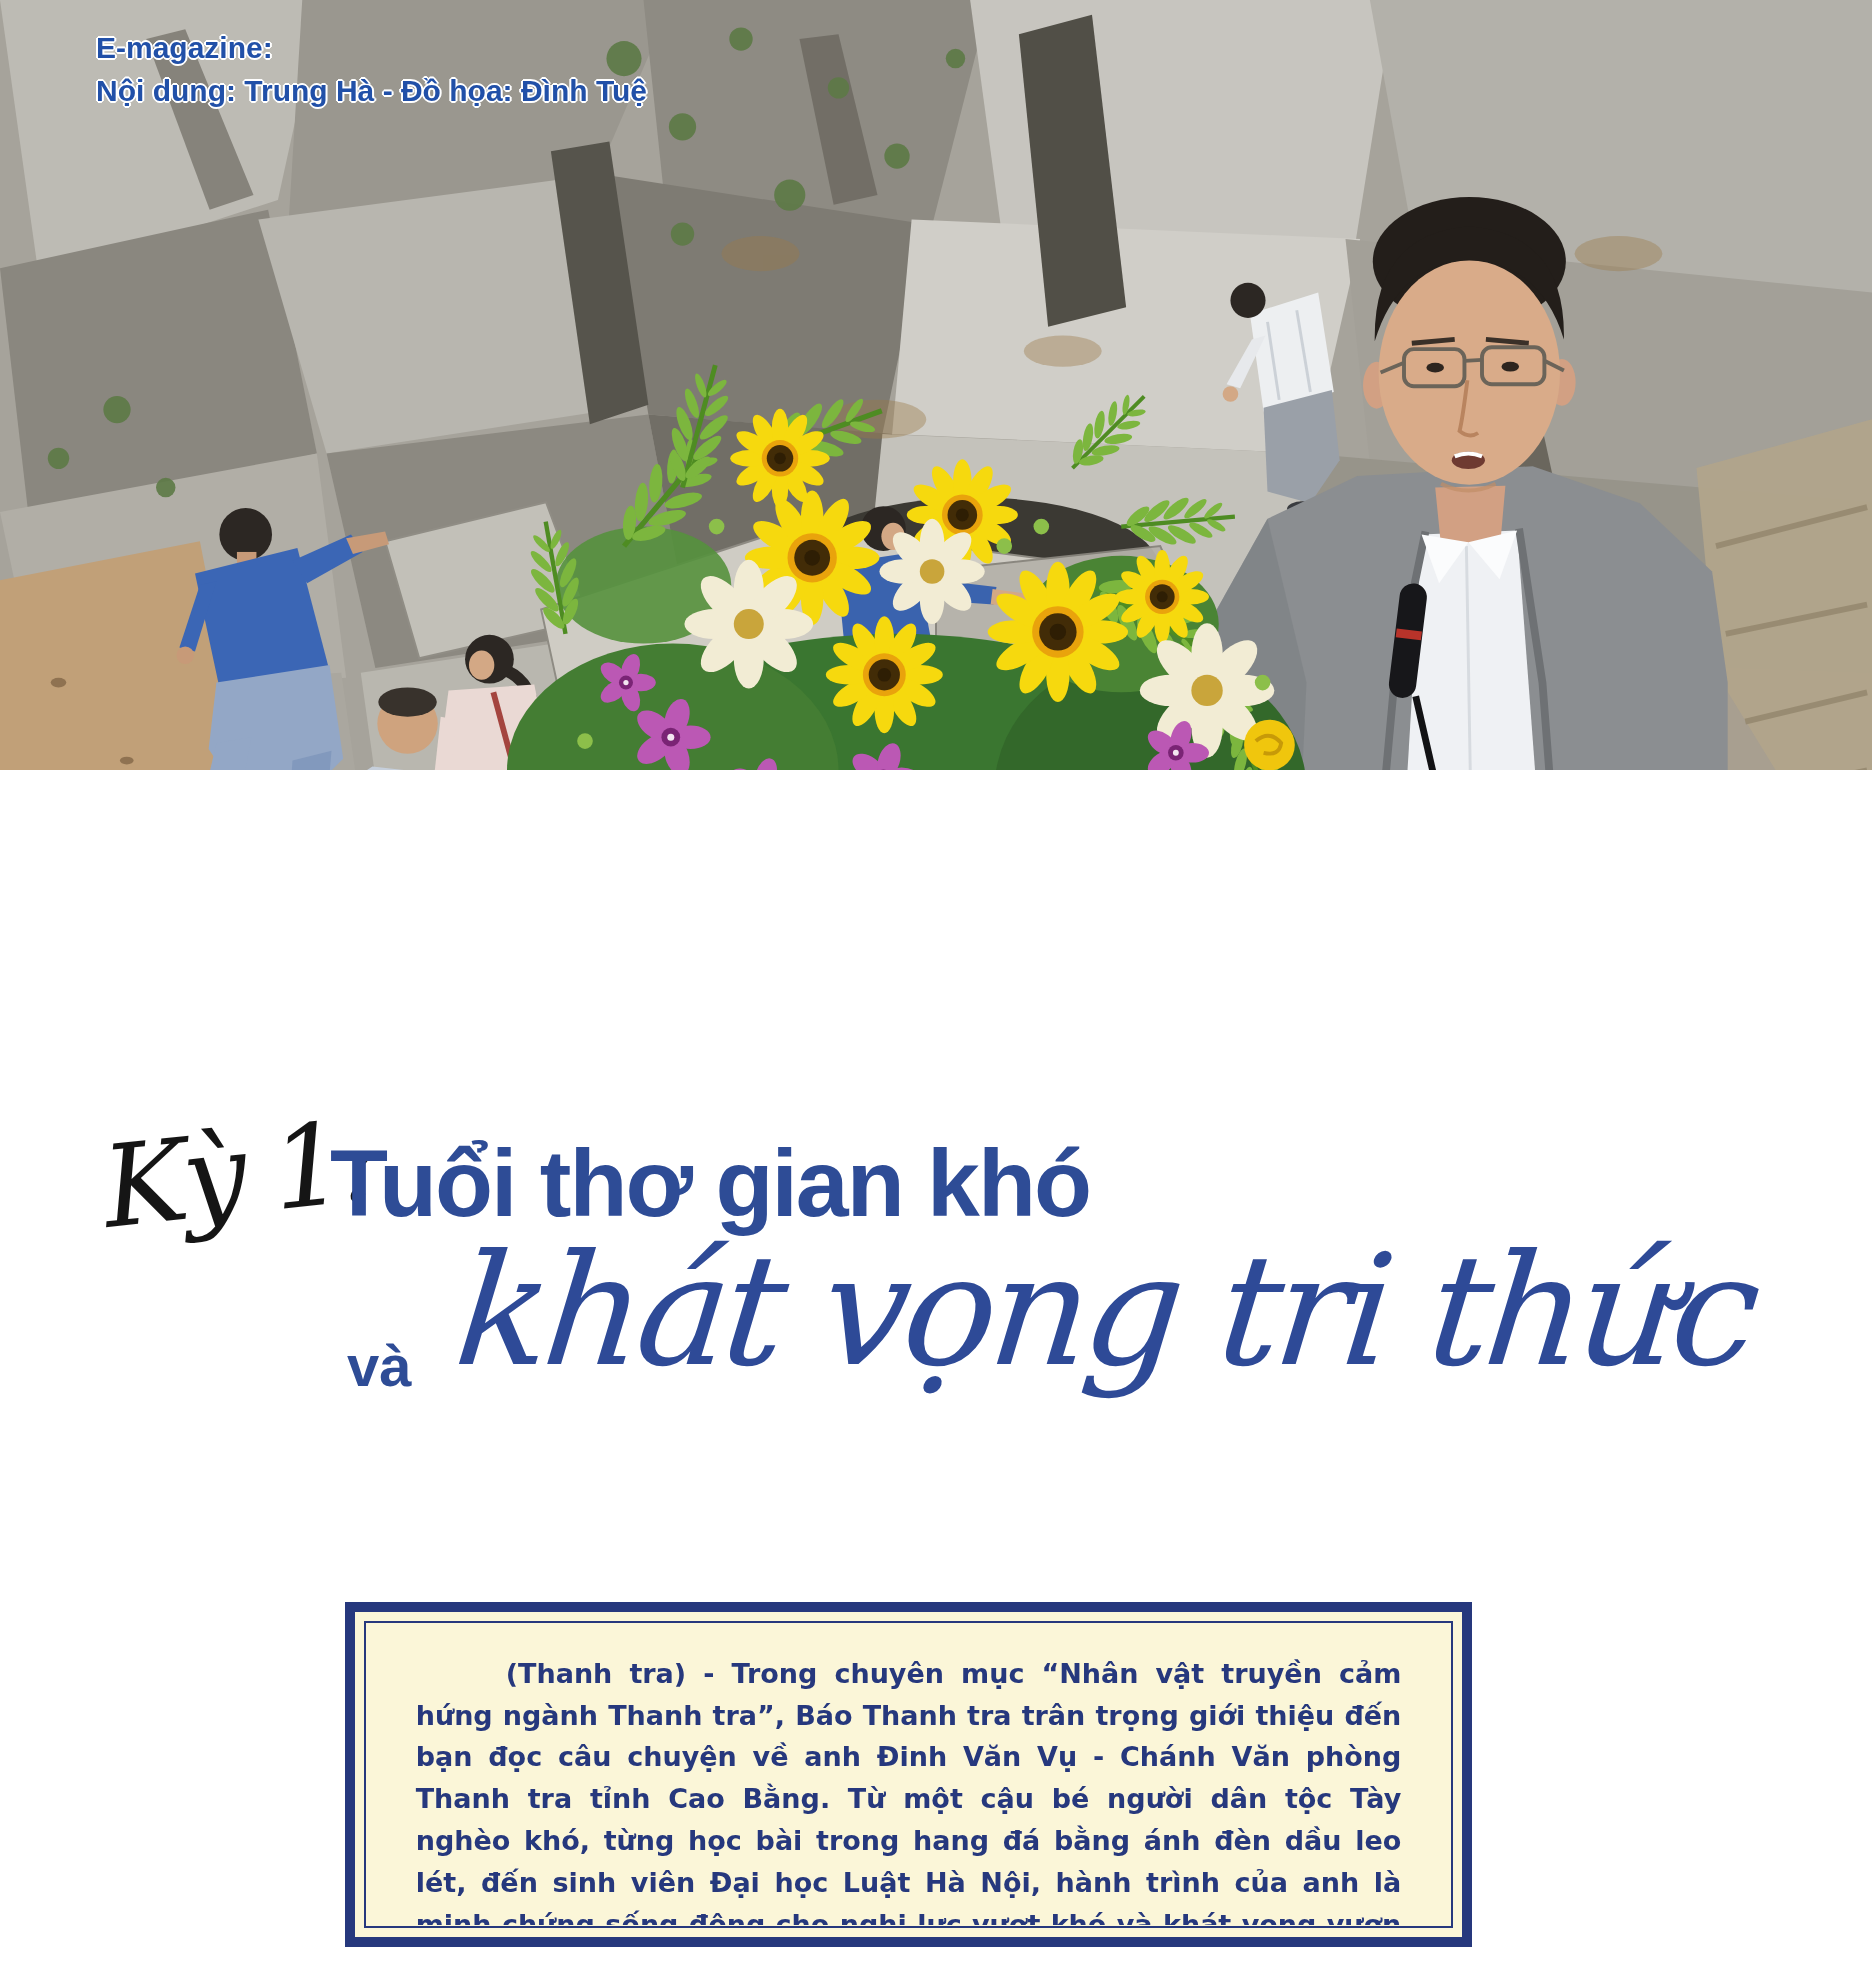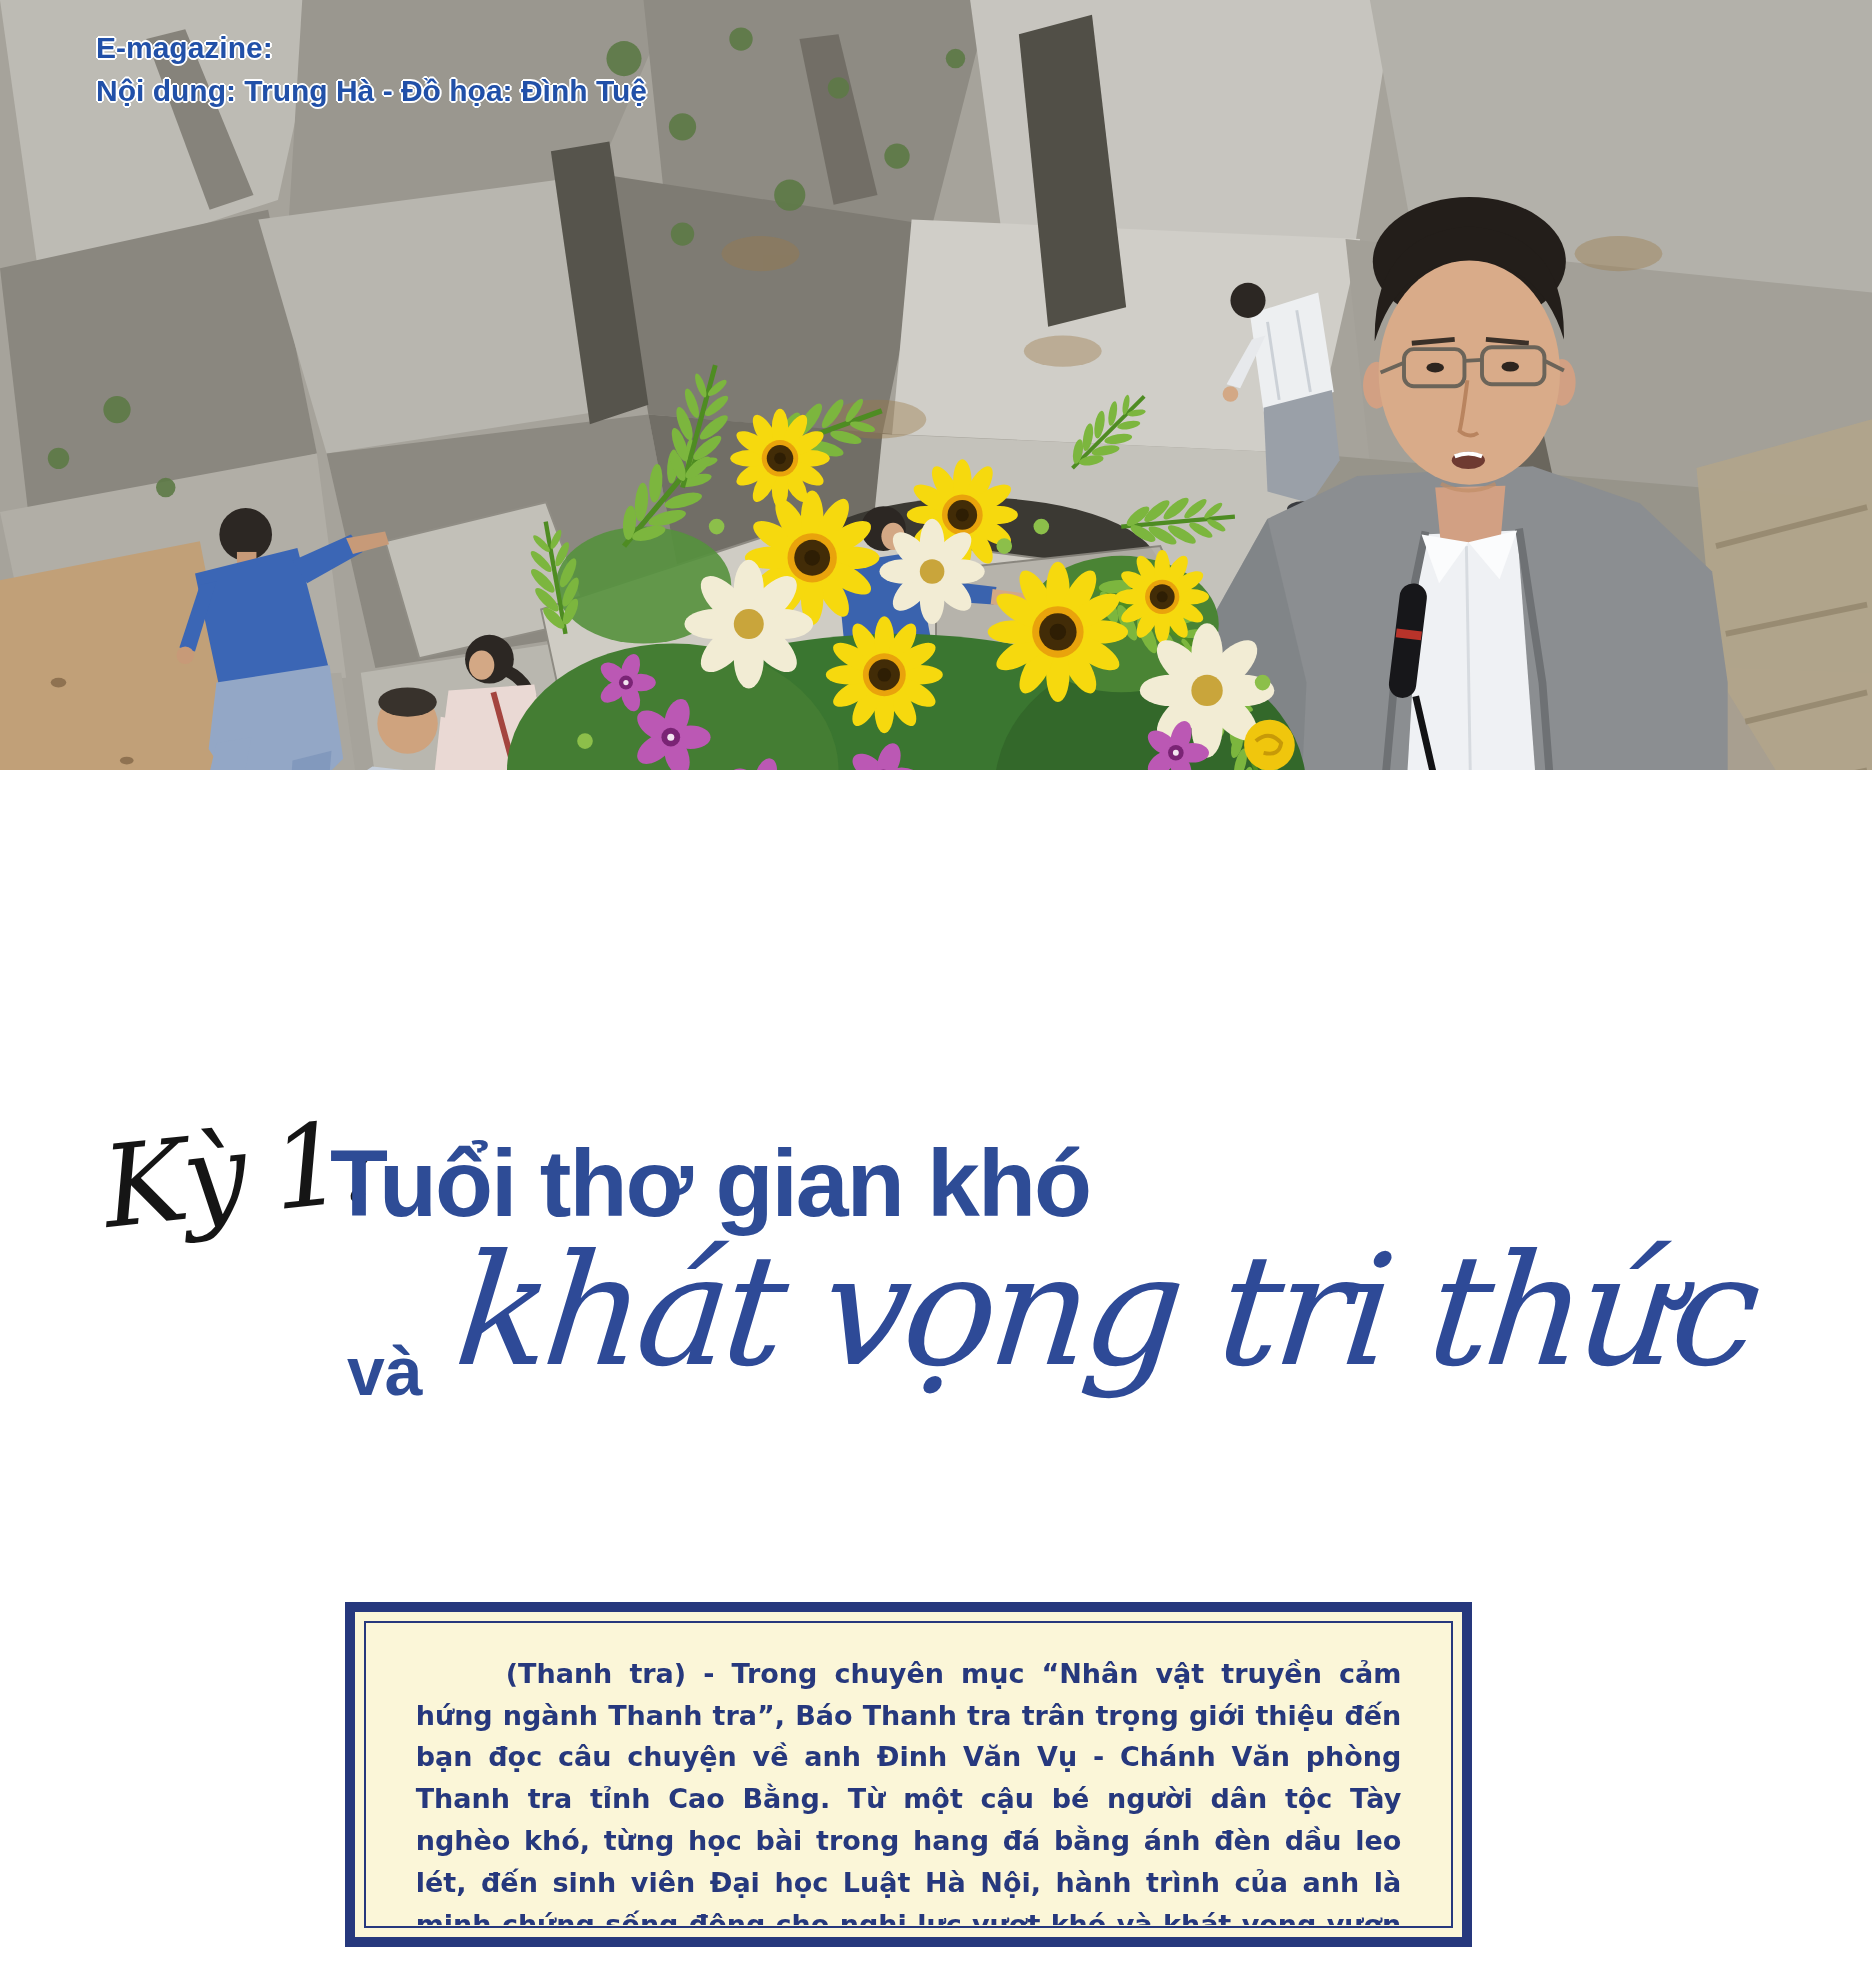--- a/index.html
+++ b/index.html
@@ -19,21 +19,21 @@
   .watermark{position:absolute;left:19.5px;top:921px;color:#fff;opacity:.9;
     font-family:"DejaVu Serif",serif;font-style:italic;font-size:57px;transform:rotate(-7deg);}
 
   
   .kicker{position:absolute;left:103px;top:1108px;color:var(--kicker-black);
     font-family:"DejaVu Serif",serif;font-style:italic;font-size:113px;letter-spacing:-4.9px;
     transform:rotate(-6deg);}
   .title-1{position:absolute;left:330px;top:1129px;color:var(--title-blue);
     font-family:"Liberation Sans","DejaVu Sans",sans-serif;font-weight:bold;font-size:95px;letter-spacing:-2px;white-space:nowrap;}
   .title-va{position:absolute;left:347px;top:1332px;color:var(--title-blue);
-    font-family:"Liberation Sans","DejaVu Sans",sans-serif;font-weight:bold;font-size:68px;}
+    font-family:"Liberation Sans","DejaVu Sans",sans-serif;font-weight:bold;font-size:58px;}
   .title-script{position:absolute;left:458px;top:1221px;color:var(--script-blue);
     font-family:"DejaVu Serif",serif;font-style:italic;font-size:154px;letter-spacing:-5.9px;white-space:nowrap;
     transform:skewX(-6deg);}
 
   
   .intro-box{position:absolute;left:345px;top:1602px;width:1127px;height:345px;
     border:10.7px solid var(--box-border);background:var(--box-bg);}
   .intro-inner{position:absolute;inset:8.8px;border:2.9px solid var(--box-border);}
   .intro-text{position:absolute;inset:11.7px;padding:29px 49px 9.8px 49px;overflow:hidden;
     color:var(--box-text);font-family:"DejaVu Sans",sans-serif;font-weight:bold;font-size:27px;

